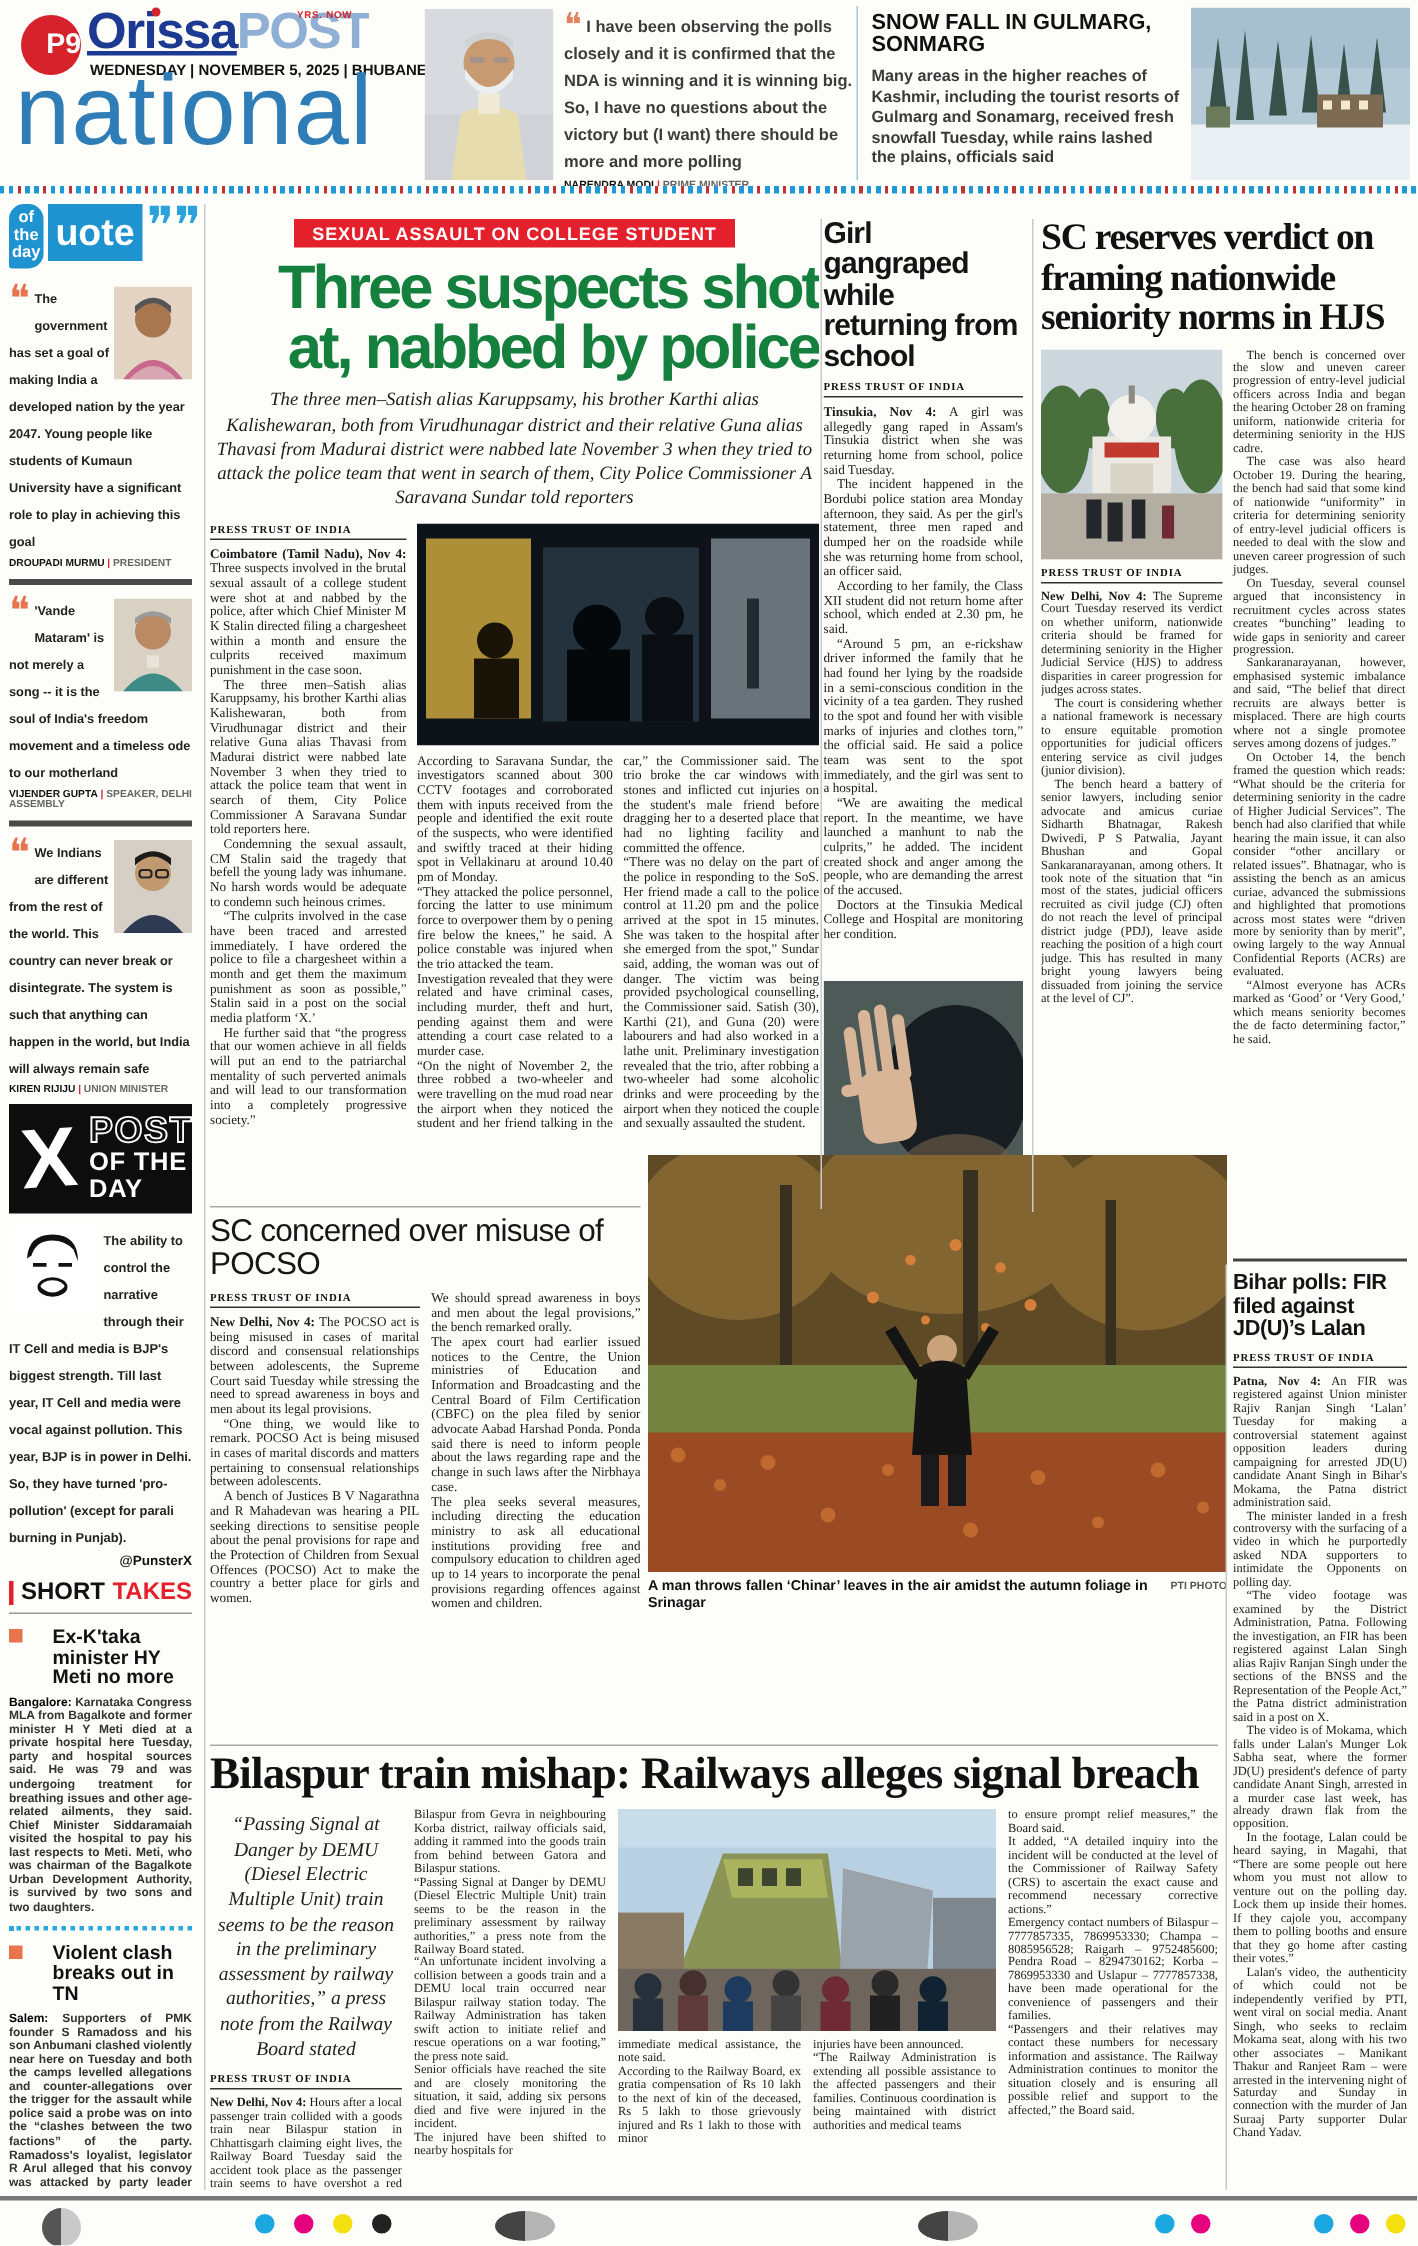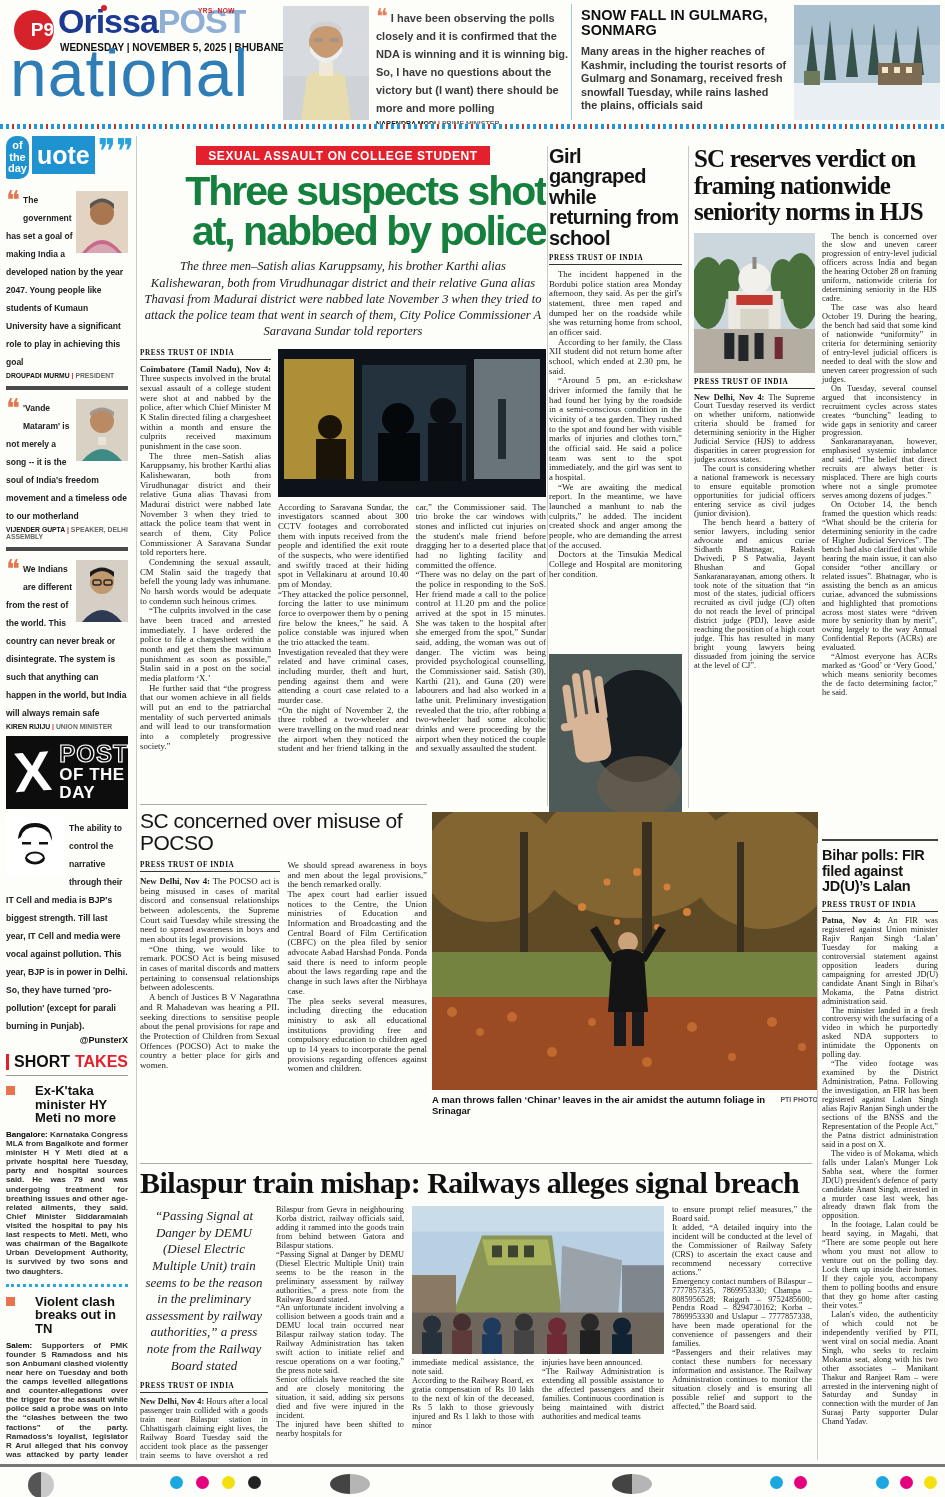--- a/index.html
+++ b/index.html
@@ -5,21 +5,21 @@
   * { margin:0; padding:0; box-sizing:border-box; }
   html,body { background:#ffffff; }
   .page { position:relative; width:945px; height:1497px; background:#fdfdfa;
           font-family:"Liberation Serif", serif; color:#1a1a1a; overflow:hidden; margin:0 auto; }
   .abs { position:absolute; overflow:hidden; }
 
   
   .p9 { left:14px; top:10px; width:40px; height:40px; border-radius:50%; background:#d6222b;
         color:#fff; font:900 19px/40px "Liberation Sans",sans-serif; text-align:right; }
   .brand { left:58px; top:4px; font:900 34px/1 "Liberation Sans",sans-serif; letter-spacing:-1px; white-space:nowrap; }
-  .brand .b1 { color:#1d3a93; } .brand .b2 { color:#8fb0d4; }
+  .brand .b1 { color:#1d3a93;text-decoration:underline; } .brand .b2 { color:#8fb0d4; }
   .brand-dot { left:101px; top:5px; width:6px; height:6px; border-radius:50%; background:#d6222b; }
   .tagline { left:198px; top:7px; font:700 6.5px "Liberation Sans",sans-serif; color:#d6222b; letter-spacing:.5px; }
   .datebar { left:60px; top:42px; font:800 10px "Liberation Sans",sans-serif; color:#111; }
   .section-title { left:10px; top:40px; font:400 66px/1 "Liberation Sans",sans-serif; color:#2f7db6; letter-spacing:1px; }
   .modi-photo { left:283px; top:6px; width:86px; height:114px; }
   .modi-quote { left:376px; top:8px; width:196px; }
   .modi-quote .qmark { float:left; color:#e2825f; font-size:22px; line-height:18px; margin-right:3px; }
   .modi-quote .qtxt { font:700 11px/1.2 "Liberation Sans",sans-serif; color:#3c3c3c; }
   .modi-attr { margin-top:4px; font:700 7px "Liberation Sans",sans-serif; color:#666; }
   .modi-attr b { color:#111; font-weight:800; } .pipe { color:#d6222b; font-weight:900; }
@@ -102,21 +102,21 @@
   .sc-r { flex:1; min-width:0; }
   .sc-photo { height:140px; margin-bottom:5px; }
 
   
   .pocso { left:140px; top:810px; width:287px; height:350px; }
   .po-headline { font:500 21px/1.05 "Liberation Sans",sans-serif; letter-spacing:-.5px; color:#161616; margin-bottom:7px; }
   .po-cols { display:flex; gap:8px; }
   .po-cols > div { flex:1; min-width:0; }
 
   
-  .chinar { left:432px; top:812px; width:386px; }
+  .chinar { left:432px; top:770px; width:386px; }
   .chinar-img { width:386px; height:278px; }
   .chinar-capline { display:flex; justify-content:space-between; align-items:flex-start; gap:8px; margin-top:4px; }
   .chinar-cap { font:700 9.5px/1.2 "Liberation Sans",sans-serif; color:#111; }
   .chinar-credit { font:700 7px "Liberation Sans",sans-serif; color:#555; white-space:nowrap; margin-top:2px; }
 
   
   .bihar { left:822px; top:844px; width:116px; height:616px; }
   .bh-headline { font:900 14.5px/1.08 "Liberation Sans",sans-serif; letter-spacing:-.3px; color:#141414; margin:4px 0 6px; }
 
   
@@ -334,20 +334,21 @@
             <p class="para np">“On the night of November 2, the three robbed a two-wheeler and were travelling on the mud road near the airport when they noticed the student and her friend talking in the car,” the Commissioner said. The trio broke the car windows with stones and inflicted cut injuries on the student's male friend before dragging her to a deserted place that had no lighting facility and committed the offence.</p>
             <p class="para np">“There was no delay on the part of the police in responding to the SoS. Her friend made a call to the police control at 11.20 pm and the police arrived at the spot in 15 minutes. She was taken to the hospital after she emerged from the spot,” Sundar said, adding, the woman was out of danger. The victim was being provided psychological counselling, the Commissioner said. Satish (30), Karthi (21), and Guna (20) were labourers and had also worked in a lathe unit. Preliminary investigation revealed that the trio, after robbing a two-wheeler had some alcoholic drinks and were proceeding by the airport when they noticed the couple and sexually assaulted the student.</p>
           </div>
       </div>
     </div>
   </section>
 
   <section class="abs gang-story">
     <h2 class="gs-headline">Girl gangraped while returning from school</h2>
     <div class="byline">PRESS TRUST OF INDIA</div>
+    <p class="para np"><b class="dl">Tinsukia, Nov 4:</b> <span>A girl was allegedly gang raped in Assam's Tinsukia district when she was returning home from school, police said Tuesday.</span></p>
     <div>
         <p class="para">The incident happened in the Bordubi police station area Monday afternoon, they said. As per the girl's statement, three men raped and dumped her on the roadside while she was returning home from school, an officer said.</p>
         <p class="para">According to her family, the Class XII student did not return home after school, which ended at 2.30 pm, he said.</p>
         <p class="para">“Around 5 pm, an e-rickshaw driver informed the family that he had found her lying by the roadside in a semi-conscious condition in the vicinity of a tea garden. They rushed to the spot and found her with visible marks of injuries and clothes torn,” the official said. He said a police team was sent to the spot immediately, and the girl was sent to a hospital.</p>
         <p class="para">“We are awaiting the medical report. In the meantime, we have launched a manhunt to nab the culprits,” he added. The incident created shock and anger among the people, who are demanding the arrest of the accused.</p>
         <p class="para">Doctors at the Tinsukia Medical College and Hospital are monitoring her condition.</p>
       </div>
     <div class="gs-photo">
       <svg viewBox="0 0 133 158" preserveAspectRatio="none">
         <rect width="133" height="158" fill="#4e5a57"></rect>

